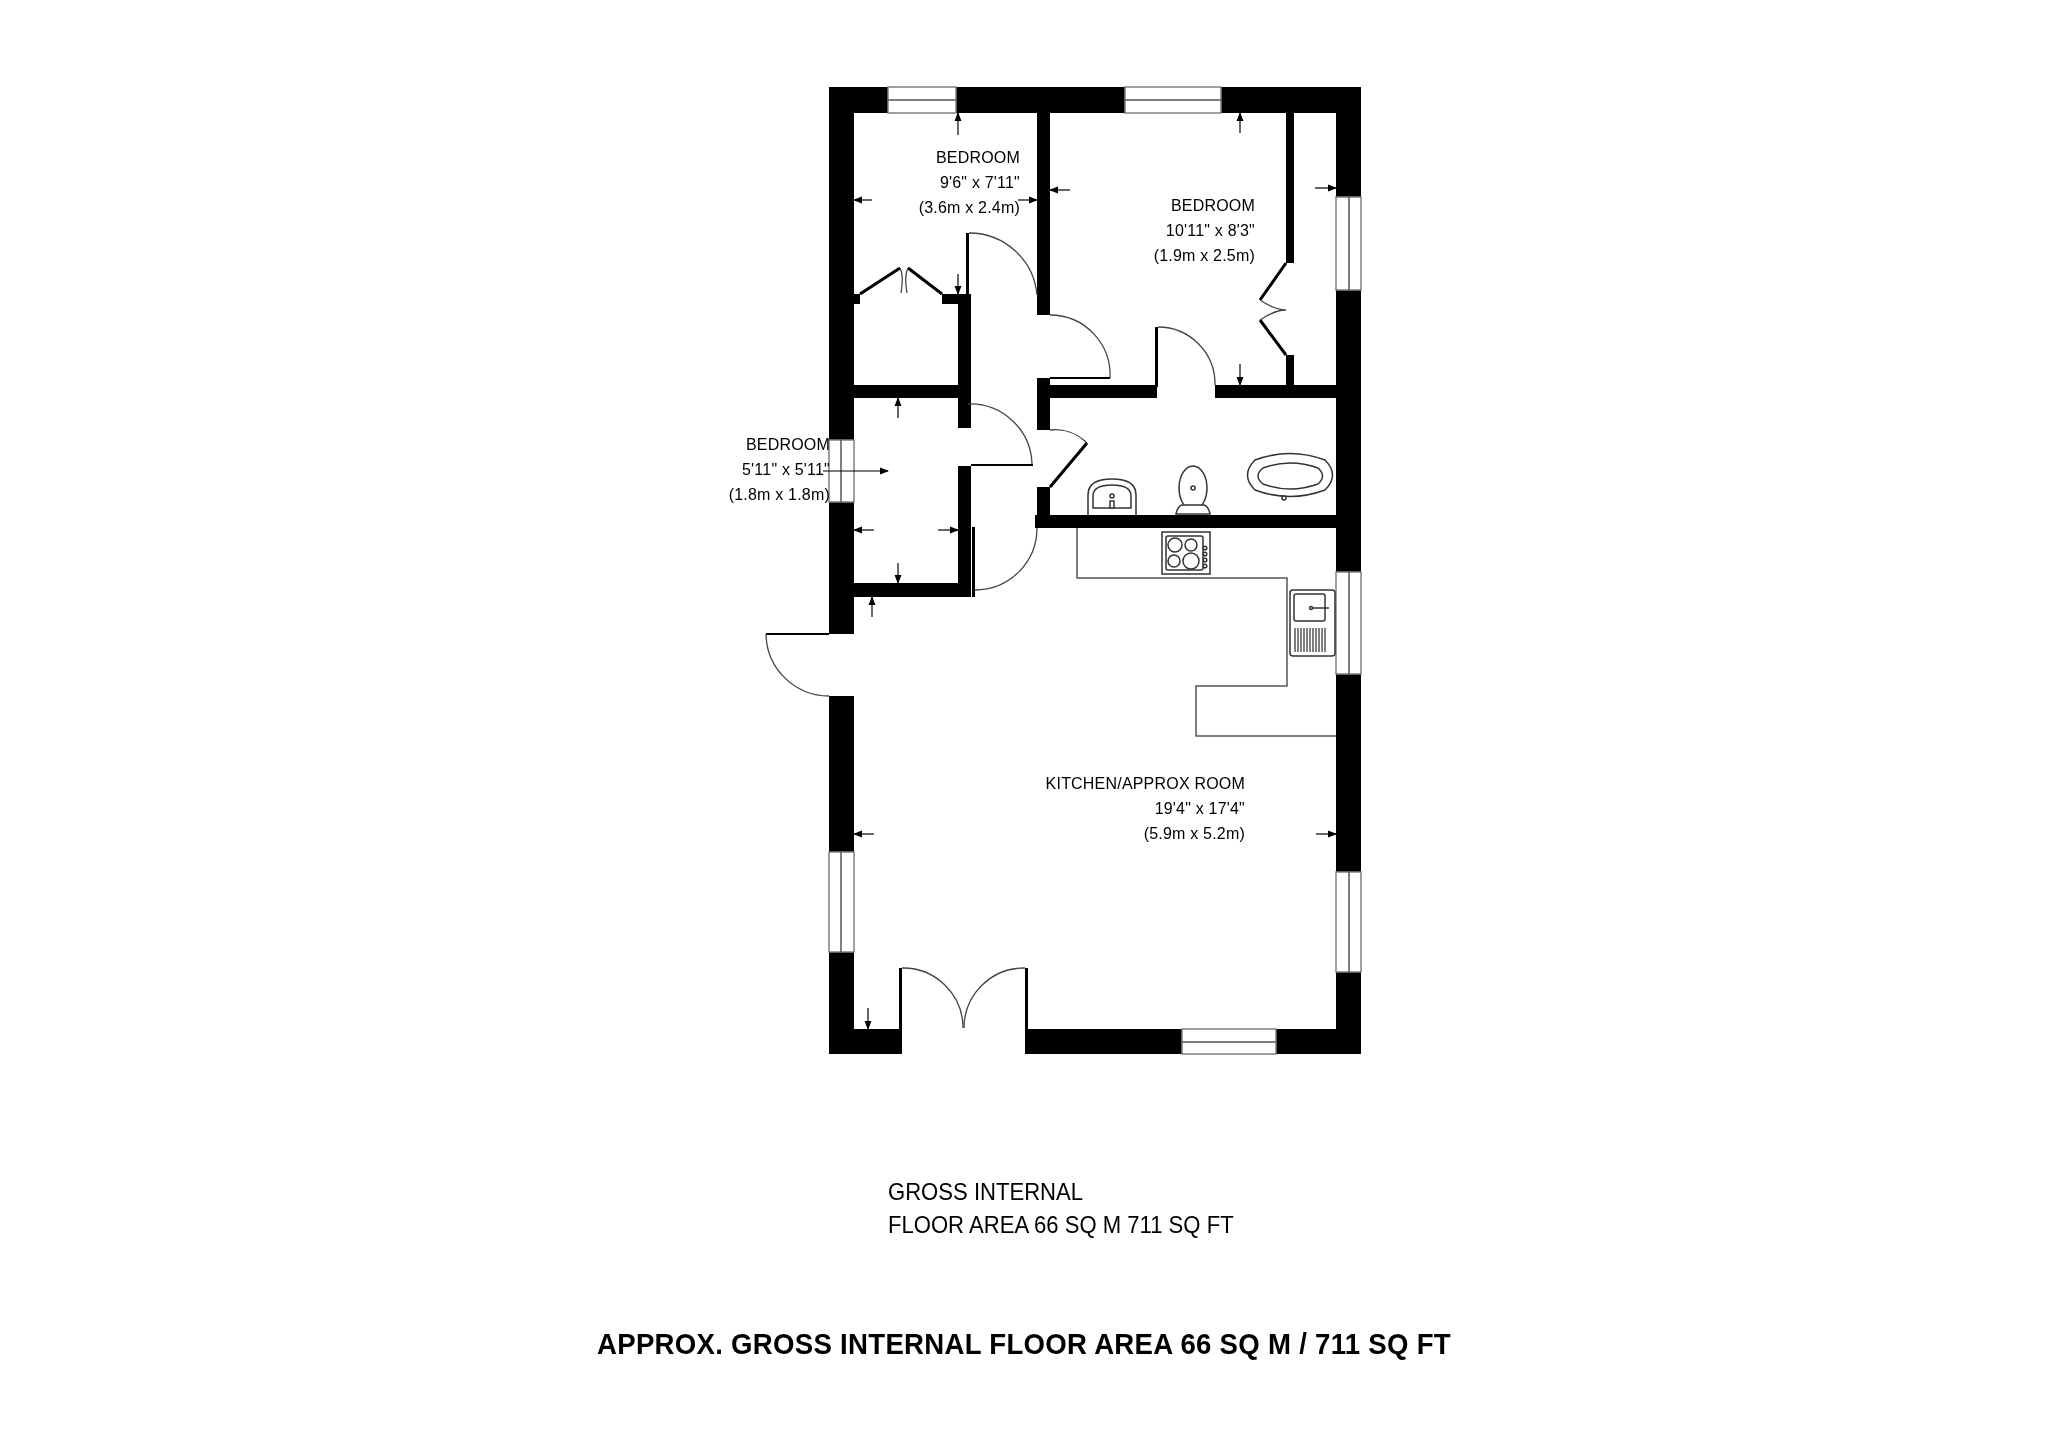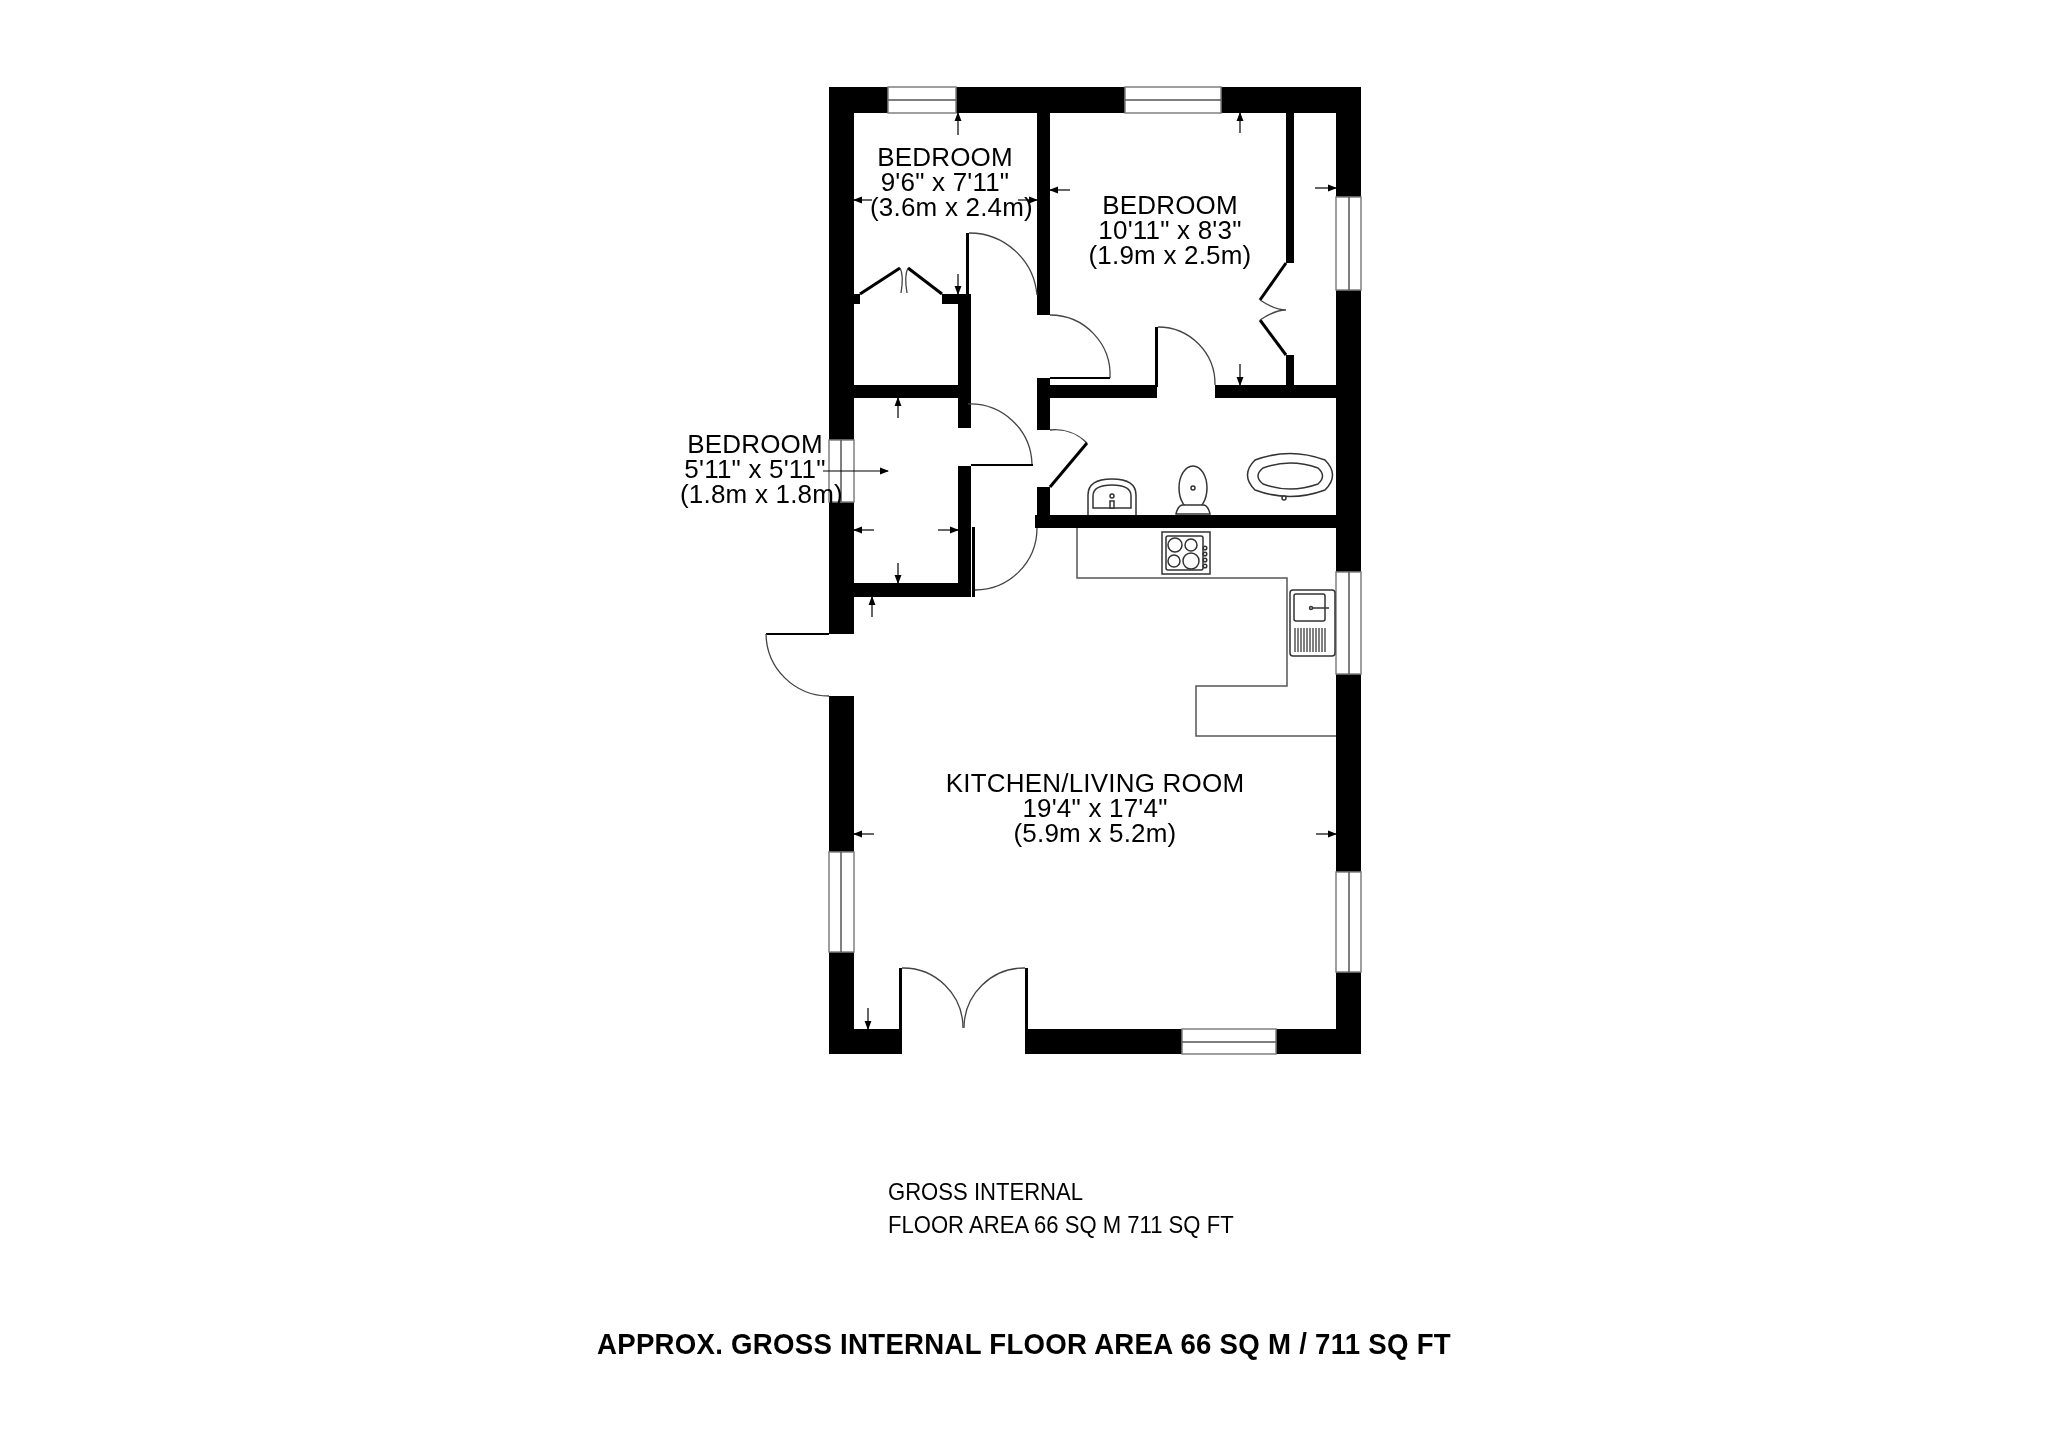--- a/index.html
+++ b/index.html
@@ -7,21 +7,21 @@
          font-family: "Liberation Sans", "DejaVu Sans", sans-serif; color: #000; }
   #plan { position: absolute; left: 0; top: 0; width: 2048px; height: 1447px; }
   .wall { fill: #000000; }
   .win { fill: #ffffff; stroke: #808080; stroke-width: 1.5; }
   .thin { fill: none; stroke: #555555; stroke-width: 1.5; }
   .door-leaf { stroke: #000; stroke-width: 3; fill: none; }
   .arc { fill: none; stroke: #444; stroke-width: 1.3; }
   .fx { fill: #fff; stroke: #333; stroke-width: 1.5; }
   .arrow { stroke: #000; stroke-width: 1.2; fill: none; }
   .arrowhead { fill: #000; }
-  .label { position: absolute; text-align: center; font-size: 26px; line-height: 25px; letter-spacing: 0.2px; white-space: nowrap; }
+  .label { position: absolute; text-align: right; font-size: 16px; line-height: 25px; letter-spacing: 0.2px; white-space: nowrap; }
   .gross { position: absolute; left: 888px; top: 1175px; font-size: 24px; line-height: 33px; transform: scaleX(0.92); transform-origin: left top; white-space: nowrap; }
   .approx { position: absolute; left: 0; width: 2048px; top: 1327px; text-align: center; font-size: 30px; font-weight: bold; letter-spacing: 0.3px; white-space: nowrap; transform: scaleX(0.92); }
 </style>
 </head>
 <body>
 
 <svg id="plan" viewBox="0 0 2048 1447" xmlns="http://www.w3.org/2000/svg">
 
   <g>
 
@@ -259,21 +259,21 @@
   <div>(1.9m x 2.5m)</div>
 </div>
 
 <div class="label" style="left:680px; top:432px; width:150px;">
   <div>BEDROOM</div>
   <div>5'11" x 5'11"</div>
   <div>(1.8m x 1.8m)</div>
 </div>
 
 <div class="label" style="left:945px; top:771px; width:300px;">
-  <div>KITCHEN/LIVING ROOM</div>
+  <div>KITCHEN/APPROX ROOM</div>
   <div>19'4" x 17'4"</div>
   <div>(5.9m x 5.2m)</div>
 </div>
 
 <div class="gross">
   <div>GROSS INTERNAL</div>
   <div>FLOOR AREA 66 SQ M 711 SQ FT</div>
 </div>
 
 <div class="approx">APPROX. GROSS INTERNAL FLOOR AREA 66 SQ M / 711 SQ FT</div>

